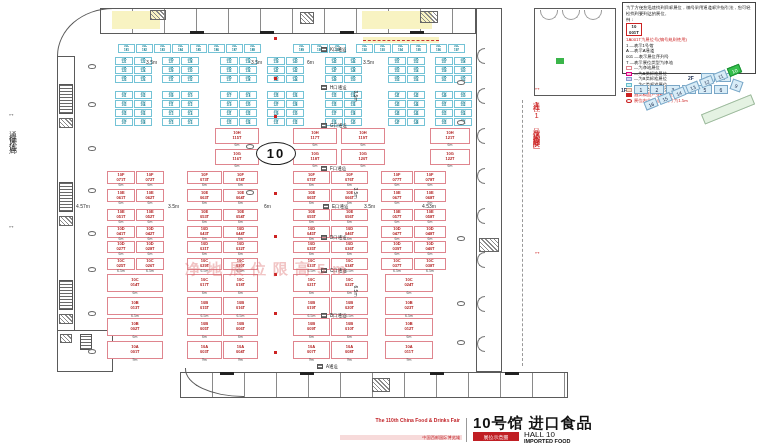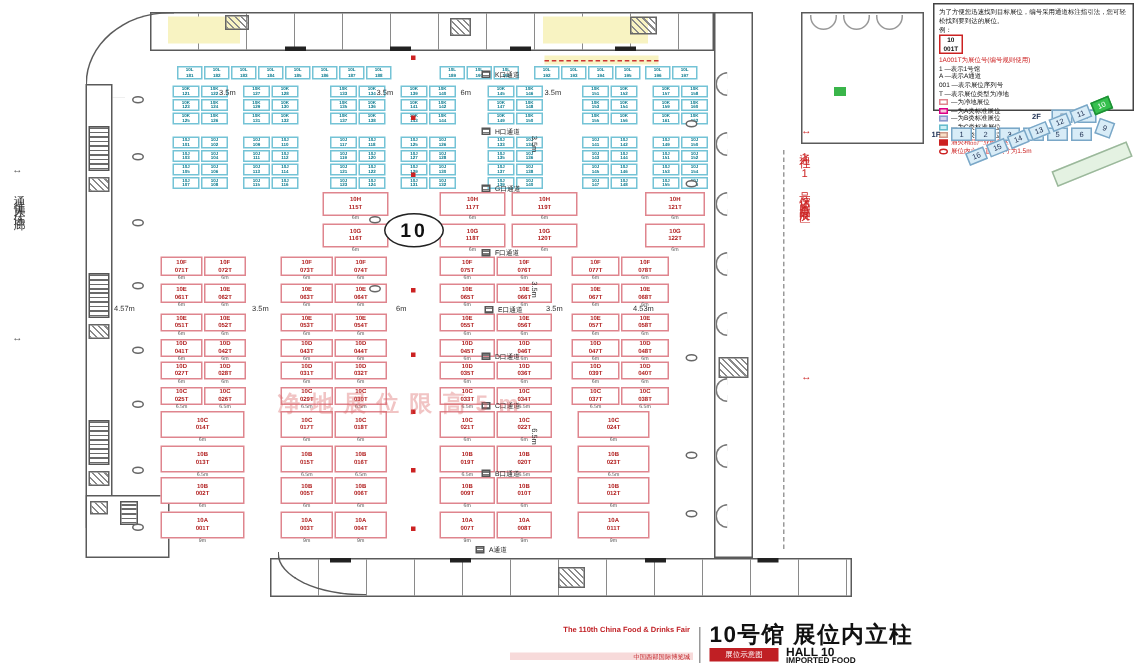--- a/index.html
+++ b/index.html
@@ -62,21 +62,21 @@
   .mmdiamond{position:absolute;width:11px;height:11px;border:1px solid #7aa7c7;background:#d8ecf7;
           transform:rotate(20deg);box-sizing:border-box;font-size:5px;color:#235;display:flex;align-items:center;justify-content:center}
   .wing2{position:absolute;border:1px solid #9bb89b;background:#e4f2e2;transform:rotate(-22deg);transform-origin:left center}
   
   .f-en{position:absolute;font-size:5px;font-weight:bold;color:#c01f24;text-align:right}
   .f-cn{position:absolute;font-size:8.5px;font-weight:bold;color:#c01f24;text-align:right;letter-spacing:.5px}
   .f-venue{position:absolute;font-size:4.2px;color:#c01f24;text-align:right;background:#f7dada;padding:0 2px}
   .f-div{position:absolute;width:1px;background:#999}
   .f-hall{position:absolute;font-size:15px;font-weight:bold;color:#111;letter-spacing:1px;white-space:nowrap}
   .f-tag{position:absolute;background:#c01f24;color:#fff;font-size:5px;display:flex;align-items:center;justify-content:center}
-  .f-sub1{position:absolute;font-size:8px;font-weight:bold;color:#111;white-space:nowrap}
+  .f-sub1{position:absolute;font-size:8px;font-weight:normal;color:#111;white-space:nowrap}
   .f-sub2{position:absolute;font-size:5.5px;font-weight:bold;color:#111;white-space:nowrap}
 </style>
 </head>
 <body>
 
 <div id="stage">
 
   <div class="wl divs" style="left:100px;top:8px;width:376px;height:26px"></div>
   <div class="ylw" style="left:112px;top:11px;width:48px;height:18px"></div>
   <div class="ylw" style="left:362px;top:11px;width:70px;height:18px"></div>
@@ -1120,18 +1120,18 @@
         <div class="mmcell" style="width: 13px;">12</div>
         <div class="mmcell" style="width: 13px;">11</div>
         <div class="mmcell mmgreen" style="width: 13px;">10</div>
       </div>
     <div class="wing2" style="left:88px;top:44px;width:52px;height:9px"></div>
   </div>
 
   <div class="f-en" style="left:240px;top:417px;width:220px">The 110th China Food &amp; Drinks Fair</div>
   <div class="f-venue" style="left:340px;top:435px;width:118px">中国西部国际博览城</div>
   <div class="f-div" style="left:466px;top:418px;height:24px"></div>
-  <div class="f-hall" style="left:473px;top:414px">10号馆 展位内立柱</div>
+  <div class="f-hall" style="left:473px;top:414px">10号馆 进口食品</div>
   <div class="f-tag" style="left:473px;top:432px;width:46px;height:9px">展位示意图</div>
   <div class="f-sub1" style="left:524px;top:430px">HALL 10</div>
   <div class="f-sub2" style="left:524px;top:438px">IMPORTED FOOD</div>
 
 </div>
 
 </body></html>

